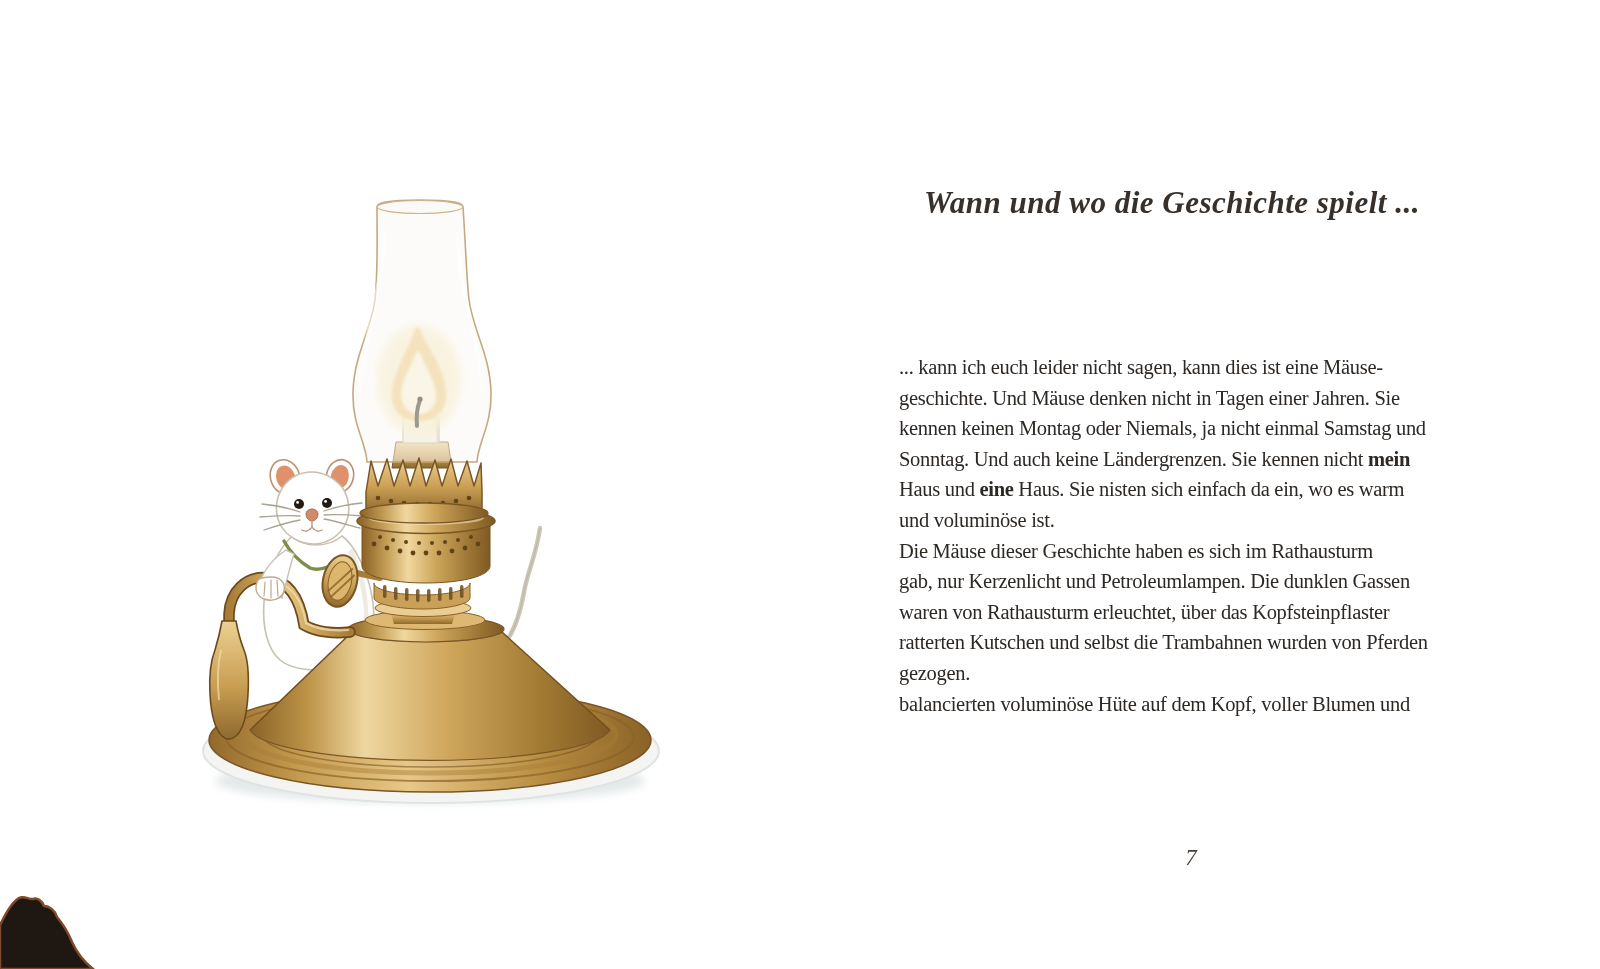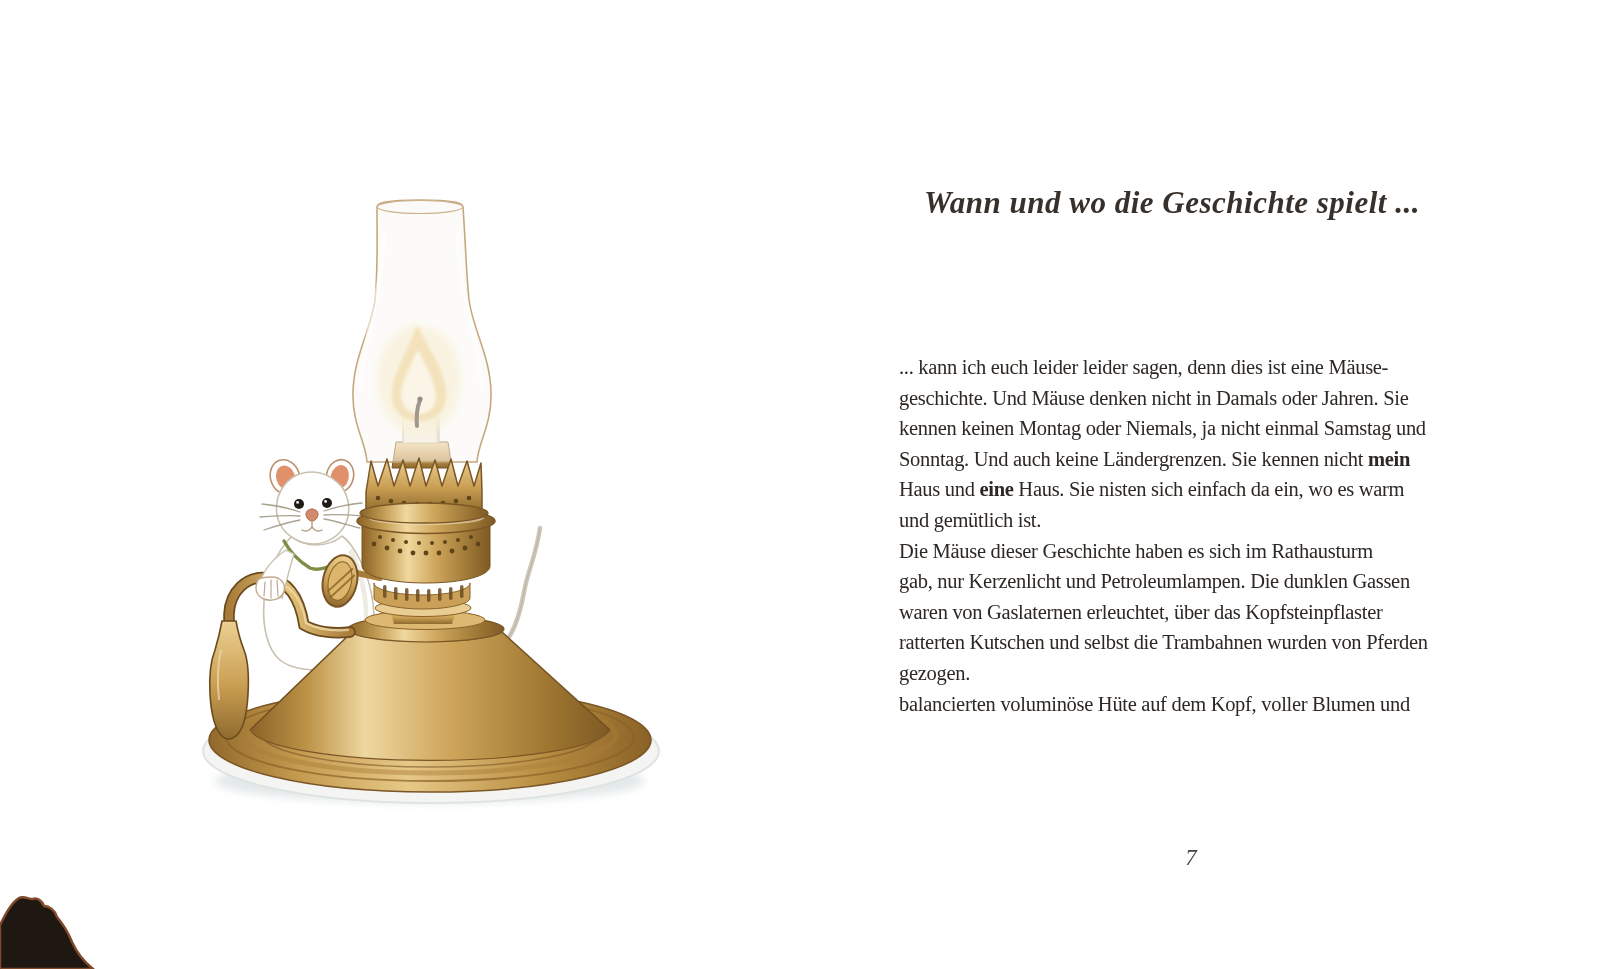--- a/index.html
+++ b/index.html
@@ -256,29 +256,29 @@
       <path d="M286,550 C274,558 264,570 260,582 L282,598 C286,584 290,566 294,554 Z" fill="#ffffff" stroke="var(--mouse-outline)" stroke-width="1.4"></path>
       <path d="M258,580 C254,588 256,596 264,599 C272,602 282,599 284,591
                C286,583 280,577 272,577 C266,577 261,577 258,580 Z" fill="#ffffff" stroke="#c0a98e" stroke-width="1.4"></path>
       <path d="M265,582 L264,596 M271,580 L271,598 M277,580 L278,596" fill="none" stroke="#c0a98e" stroke-width="1.2" stroke-linecap="round"></path>
     </g>
   </svg>
 
   <div class="text-col">
     <h1 class="title">Wann und wo die Geschichte spielt ...</h1>
     <div class="body-text">
-        <div class="line"><span>... kann ich euch leider leider sagen, denn dies ist eine Mäuse-</span></div>
-        <div class="line"><span>geschichte. Und Mäuse denken nicht in Damals oder Jahren. Sie</span></div>
+        <div class="line"><span>... kann ich euch leider nicht sagen, kann dies ist eine Mäuse-</span></div>
+        <div class="line"><span>geschichte. Und Mäuse denken nicht in Tagen einer Jahren. Sie</span></div>
         <div class="line"><span>kennen keinen Montag oder Niemals, ja nicht einmal Samstag und</span></div>
         <div class="line"><span>Sonntag. Und auch keine Ländergrenzen. Sie kennen nicht </span><span class="em">mein</span></div>
         <div class="line"><span>Haus und </span><span class="em">eine</span><span> Haus. Sie nisten sich einfach da ein, wo es warm</span></div>
-        <div class="line"><span>und gemütlich ist.</span></div>
+        <div class="line"><span>und voluminöse ist.</span></div>
         <div class="line"><span>Die Mäuse dieser Geschichte haben es sich im Rathausturm</span></div>
         <div class="line"><span>gab, nur Kerzenlicht und Petroleumlampen. Die dunklen Gassen</span></div>
-        <div class="line"><span>waren von Gaslaternen erleuchtet, über das Kopfsteinpflaster</span></div>
+        <div class="line"><span>waren von Rathausturm erleuchtet, über das Kopfsteinpflaster</span></div>
         <div class="line"><span>ratterten Kutschen und selbst die Trambahnen wurden von Pferden</span></div>
         <div class="line"><span>gezogen.</span></div>
         <div class="line"><span>balancierten voluminöse Hüte auf dem Kopf, voller Blumen und</span></div>
       </div>
     <div class="page-number">7</div>
   </div>
 
   <svg class="corner-blob" viewBox="0 877 130 92" aria-hidden="true">
     <path d="M0,925 C5,915 11,903 19,898 C24,895 29,900 33,899 C37,897 42,901 44,906
              C49,906 55,910 57,917 C62,923 68,932 72,942 C76,951 83,961 93,969 L0,969 Z" fill="var(--ink)" stroke="var(--ink-edge)" stroke-width="2.5" opacity="0.97"></path>

